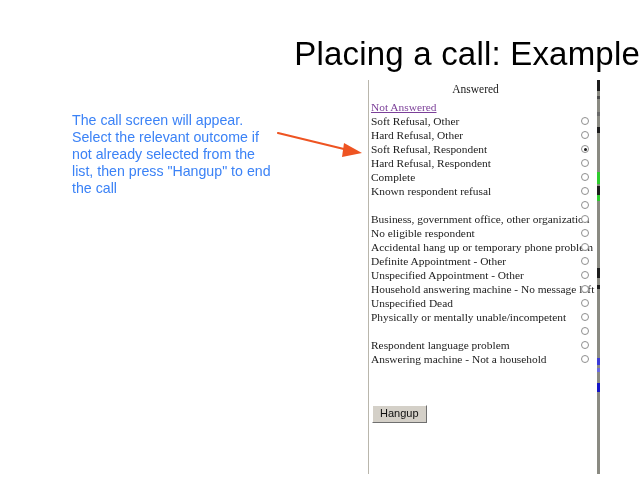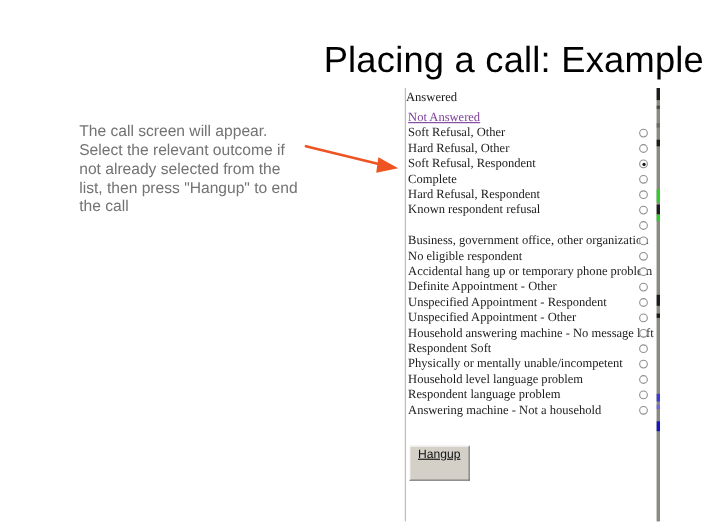--- a/index.html
+++ b/index.html
@@ -33,21 +33,21 @@
 
   
   #instruction-text {
     position: absolute;
     left: 72px;
     top: 112px;
     width: 205px;
     font-family: "Liberation Sans", sans-serif;
     font-size: 14.2px;
     line-height: 17px;
-    color: #737373;
+    color: #3b82f6;
   }
 
   
   #annotation-arrow {
     position: absolute;
     left: 270px;
     top: 120px;
     width: 100px;
     height: 44px;
     pointer-events: none;
@@ -70,20 +70,21 @@
     width: 100%;
     height: 100%;
     font-family: "Liberation Serif", serif;
   }
 
   .screen-header {
     position: absolute;
     left: 0;
     top: 3px;
     width: 213px;
+    text-align: center;
     font-family: "Liberation Serif", serif;
     font-size: 11.5px;
     color: #1a1a1a;
   }
 
   #outcome-list {
     position: absolute;
     left: 1px;
     top: 20px;
     width: 226px;
@@ -126,31 +127,30 @@
     width: 3px;
     height: 3px;
     border-radius: 50%;
     background: #1a1a1a;
   }
 
   #hangup-button {
     position: absolute;
     left: 3px;
     top: 325px;
-    padding: 1px 7px 16px 7px;
+    padding: 1px 7px 2px 7px;
     font-family: "Liberation Sans", sans-serif;
     font-size: 11px;
     color: #101010;
     background: #d4d0c8;
     border-top: 1px solid #ffffff;
     border-left: 1px solid #ffffff;
     border-right: 1px solid #6f6f6f;
     border-bottom: 1px solid #6f6f6f;
     line-height: 13px;
-    text-decoration: underline;
   }
 
   
   #window-edge {
     position: absolute;
     left: 597px;
     top: 80px;
     width: 3px;
     height: 394px;
     background: #8a8a82;
@@ -190,28 +190,28 @@
         </div>
         <div class="outcome-row">
           <span class="outcome-label">Hard Refusal, Other</span>
           <span class="radio"></span>
         </div>
         <div class="outcome-row">
           <span class="outcome-label">Soft Refusal, Respondent</span>
           <span class="radio checked"></span>
         </div>
         <div class="outcome-row">
+          <span class="outcome-label">Hard Refusal, Respondent</span>
+          <span class="radio"></span>
+        </div>
+        <div class="outcome-row">
           <span class="outcome-label">Complete</span>
           <span class="radio"></span>
         </div>
         <div class="outcome-row">
-          <span class="outcome-label">Hard Refusal, Respondent</span>
-          <span class="radio"></span>
-        </div>
-        <div class="outcome-row">
           <span class="outcome-label">Known respondent refusal</span>
           <span class="radio"></span>
         </div>
         <div class="outcome-row">
           <span class="radio"></span>
         </div>
         <div class="outcome-row">
           <span class="outcome-label">Business, government office, other organization</span>
           <span class="radio"></span>
         </div>
@@ -221,41 +221,36 @@
         </div>
         <div class="outcome-row">
           <span class="outcome-label">Accidental hang up or temporary phone problem</span>
           <span class="radio"></span>
         </div>
         <div class="outcome-row">
           <span class="outcome-label">Definite Appointment - Other</span>
           <span class="radio"></span>
         </div>
         <div class="outcome-row">
-          <span class="outcome-label">Unspecified Appointment - Respondent</span>
-          <span class="radio"></span>
-        </div>
-        <div class="outcome-row">
           <span class="outcome-label">Unspecified Appointment - Other</span>
           <span class="radio"></span>
         </div>
         <div class="outcome-row">
           <span class="outcome-label">Household answering machine - No message left</span>
           <span class="radio"></span>
         </div>
         <div class="outcome-row">
-          <span class="outcome-label">Respondent Soft</span>
+          <span class="outcome-label">Unspecified Dead</span>
           <span class="radio"></span>
         </div>
         <div class="outcome-row">
           <span class="outcome-label">Physically or mentally unable/incompetent</span>
           <span class="radio"></span>
         </div>
         <div class="outcome-row">
-          <span class="outcome-label">Household level language problem</span>
           <span class="radio"></span>
         </div>
         <div class="outcome-row">
           <span class="outcome-label">Respondent language problem</span>
           <span class="radio"></span>
         </div>
         <div class="outcome-row">
           <span class="outcome-label">Answering machine - Not a household</span>
           <span class="radio"></span>
         </div>

